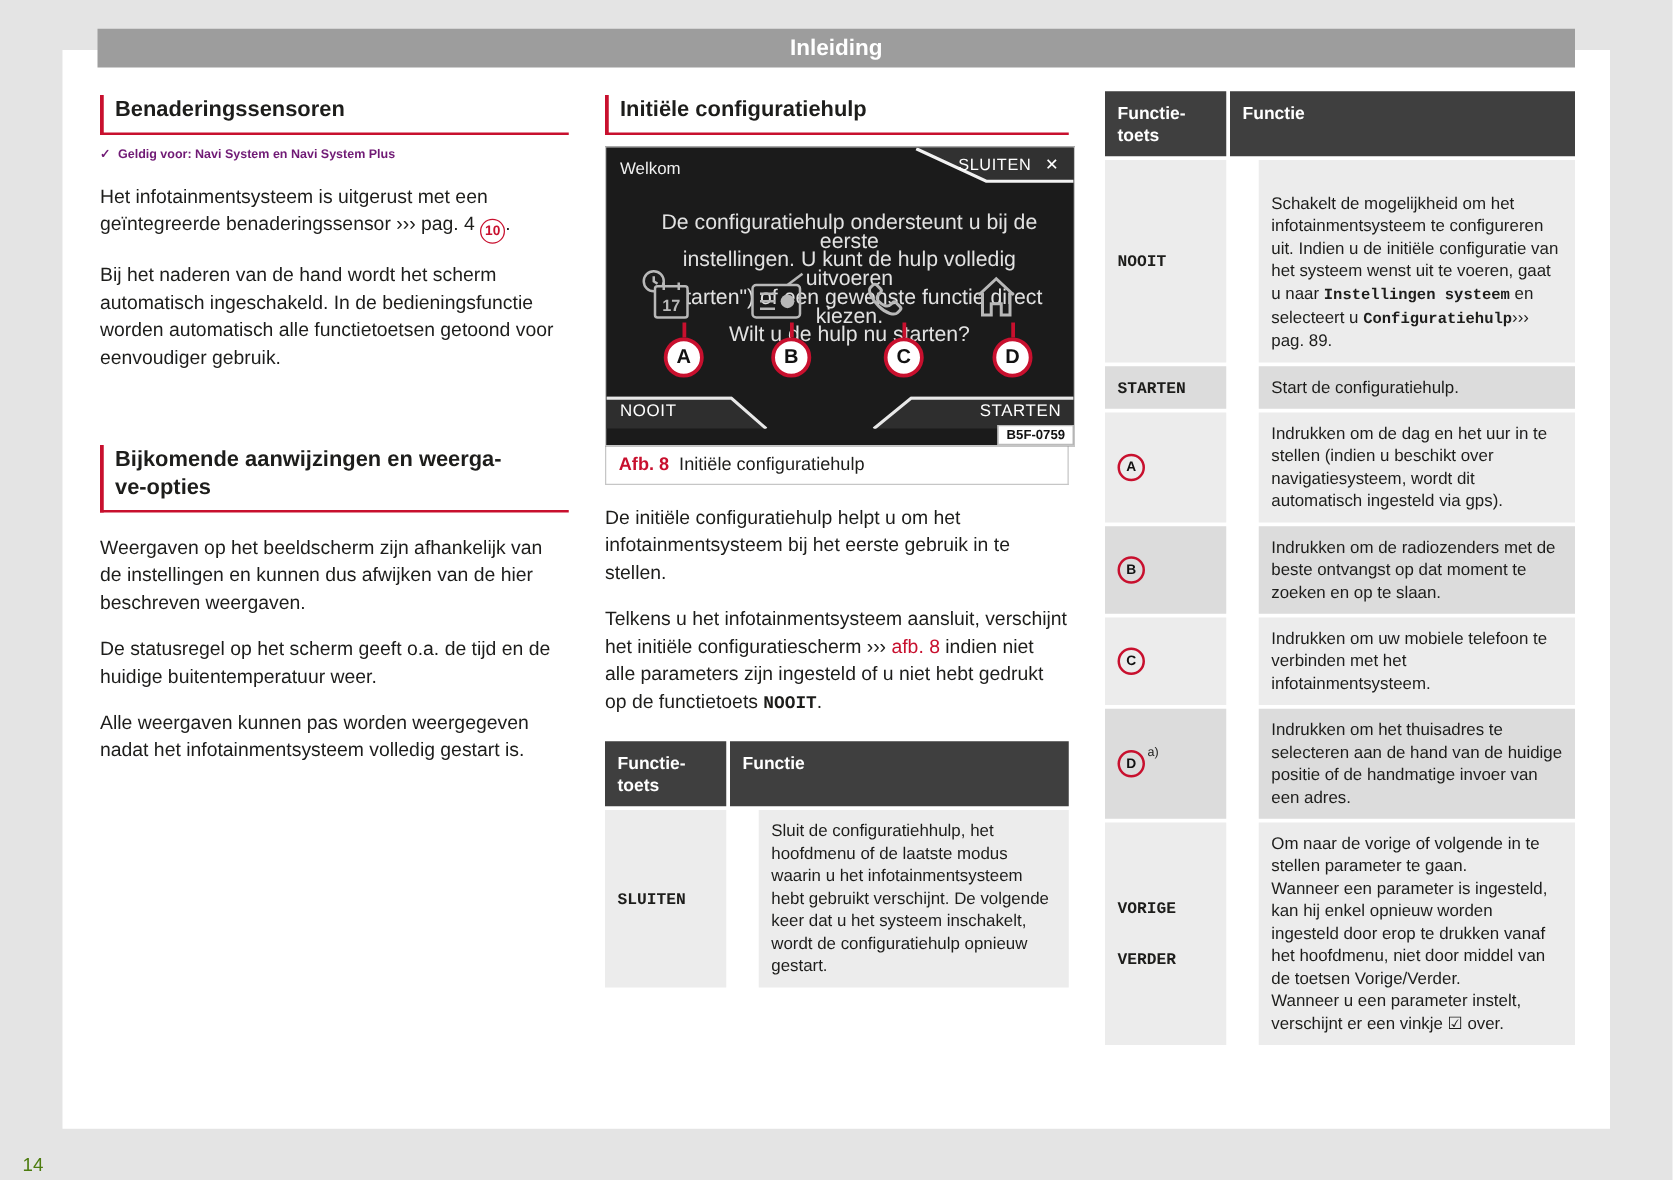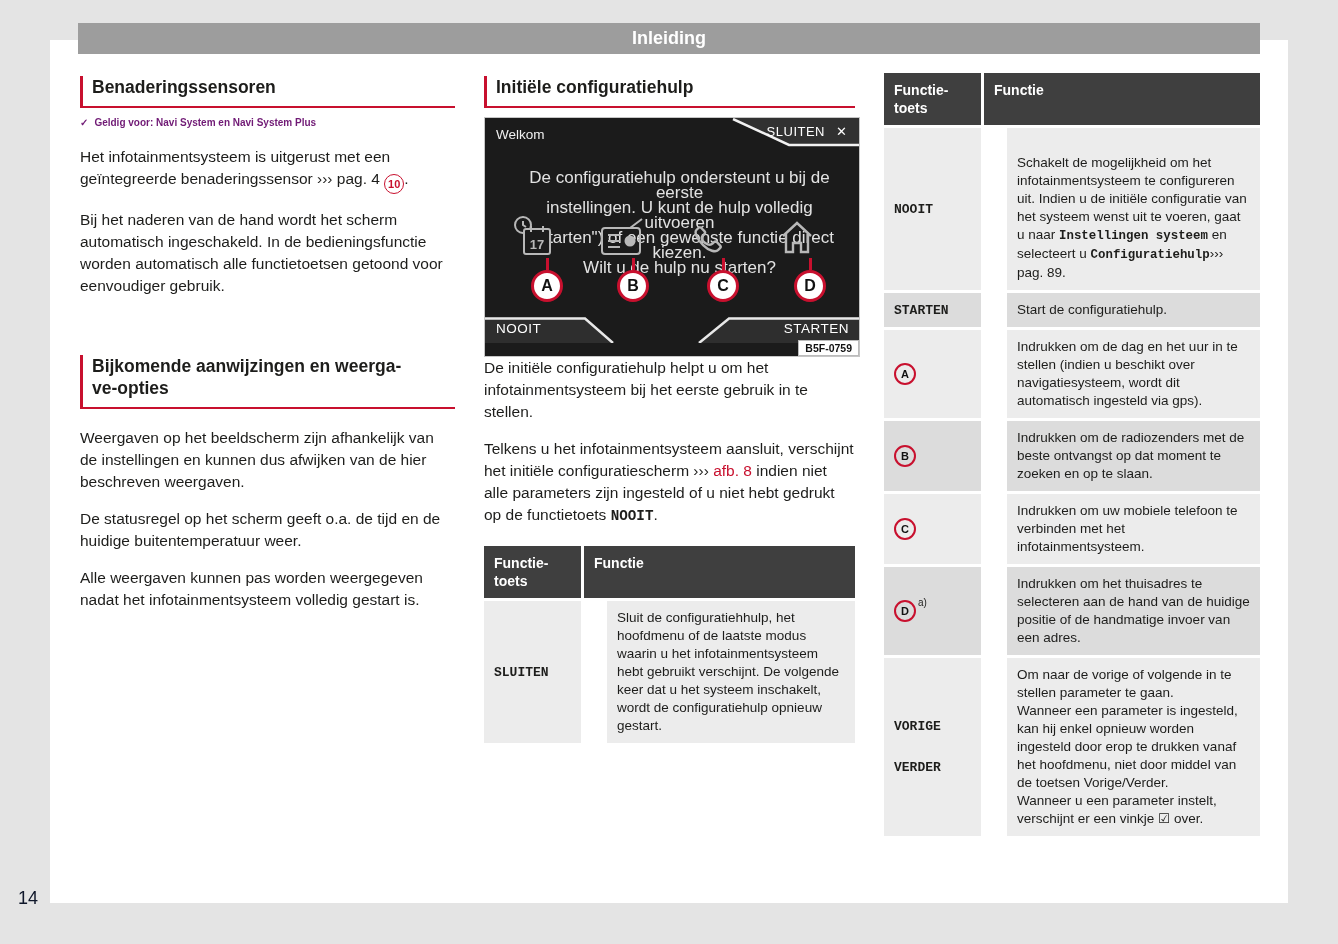--- a/index.html
+++ b/index.html
@@ -15,22 +15,22 @@
     position:absolute; left:50px; top:40px; width:1238px; height:863px;
     background:#ffffff;
   }
   .header-bar {
     position:absolute; left:78px; top:23px; width:1182px; height:31px;
     background:#9d9d9d; color:#ffffff;
     display:flex; align-items:center; justify-content:center;
     font-size:18px; font-weight:bold;
   }
   .page-number {
-    position:absolute; left:18px; top:888px;
-    font-size:18px; color:#0f172a;
+    position:absolute; left:18px; top:924px;
+    font-size:15px; color:#4d7c0f;
   }
   .col { position:absolute; }
   .col1 { left:80px;  top:76px; width:375px; }
   .col2 { left:484px; top:76px; width:371px; }
   .col3 { left:884px; top:73px; width:376px; }
 
   .sec-heading {
     border-left:3px solid #c8102e;
     border-bottom:2px solid #c8102e;
     padding:1px 0 7px 9px;
@@ -235,20 +235,23 @@
       <svg width="168" height="26" viewBox="0 0 168 26">
         <path d="M38 0 H168 V26 H8 Z" fill="#2e2e2e"></path>
         <polyline points="8,26 38,1.5 168,1.5" fill="none" stroke="#e8e8e8" stroke-width="2.5"></polyline>
       </svg>
       <span class="lbl">STARTEN</span>
     </div>
 
     <span class="img-code">B5F-0759</span>
   </div>
 
+  <div class="caption-box">
+    <span class="caption-label">Afb. 8</span><span>Initiële configuratiehulp</span>
+  </div>
 
   <p class="para">De initiële configuratiehulp helpt u om het infotainmentsysteem bij het eerste gebruik in te stellen.</p>
   <p class="para">
     <span>Telkens u het infotainmentsysteem aansluit, verschijnt het initiële configuratiescherm </span><span class="bold">››› </span><span class="bold red">afb. 8</span><span> indien niet alle parameters zijn ingesteld of u niet hebt gedrukt op de functietoets </span><span class="mono">NOOIT</span><span>.</span>
   </p>
 
   <div class="ftable mid-table">
     <div class="cell th">Functie-
 toets</div>
     <div class="cell th">Functie</div>

